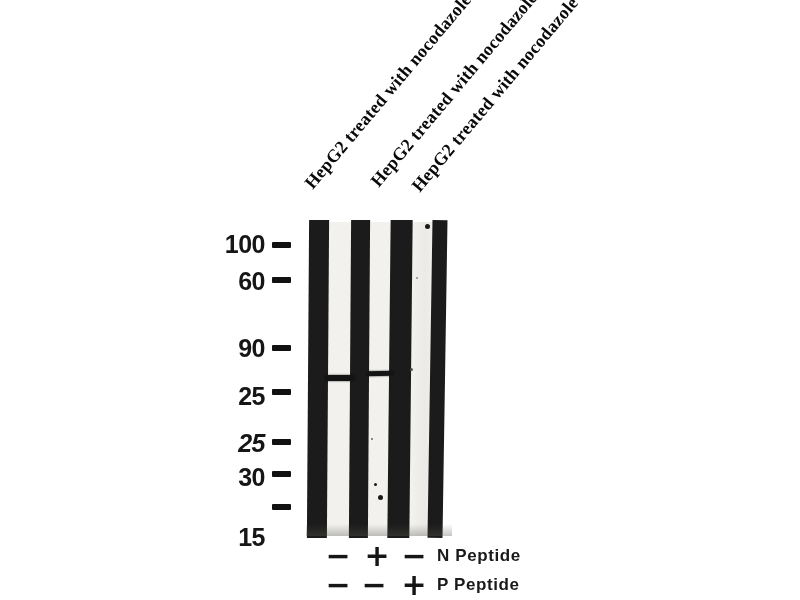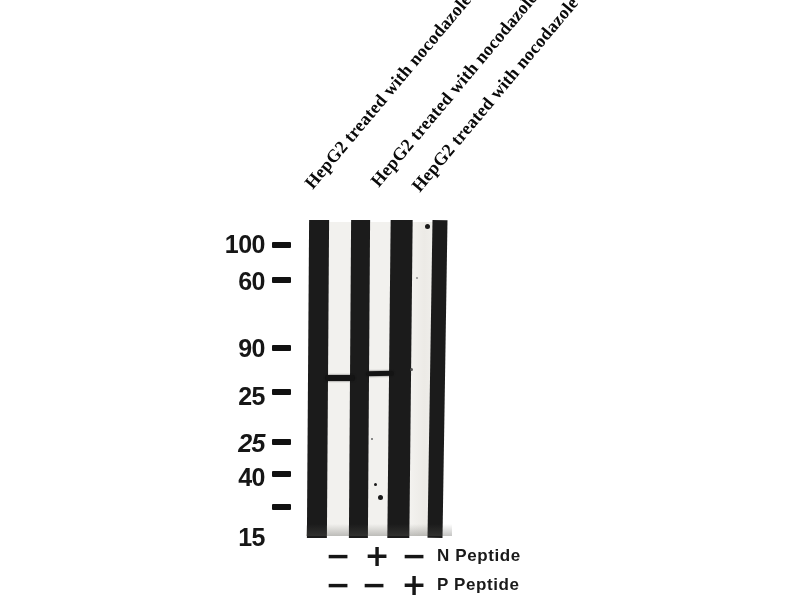--- a/index.html
+++ b/index.html
@@ -52,21 +52,21 @@
   <div class="marker-num" style="top:231px;">100</div>
   <div class="marker-tick" style="top:242px;"></div>
   <div class="marker-num" style="top:268px;">60</div>
   <div class="marker-tick" style="top:277px;"></div>
   <div class="marker-num" style="top:335px;">90</div>
   <div class="marker-tick" style="top:345px;"></div>
   <div class="marker-num" style="top:383px;">25</div>
   <div class="marker-tick" style="top:389px;"></div>
   <div class="marker-num" style="top:430px;font-style:italic;">25</div>
   <div class="marker-tick" style="top:439px;"></div>
-  <div class="marker-num" style="top:464px;">40</div>
+  <div class="marker-num" style="top:464px;">30</div>
   <div class="marker-tick" style="top:471px;"></div>
   <div class="marker-num" style="top:524px;">15</div>
   <div class="marker-tick" style="top:504px;"></div>
 
   <div class="gel">
     <div class="lane" style="left:18px;width:30px;"></div>
     <div class="lane" style="left:60px;width:26px;"></div>
     <div class="lane l3" style="left:102px;width:30px;"></div>
 
     <div class="stripe" style="left:2px;width:20px;transform:rotate(.4deg);"></div>

